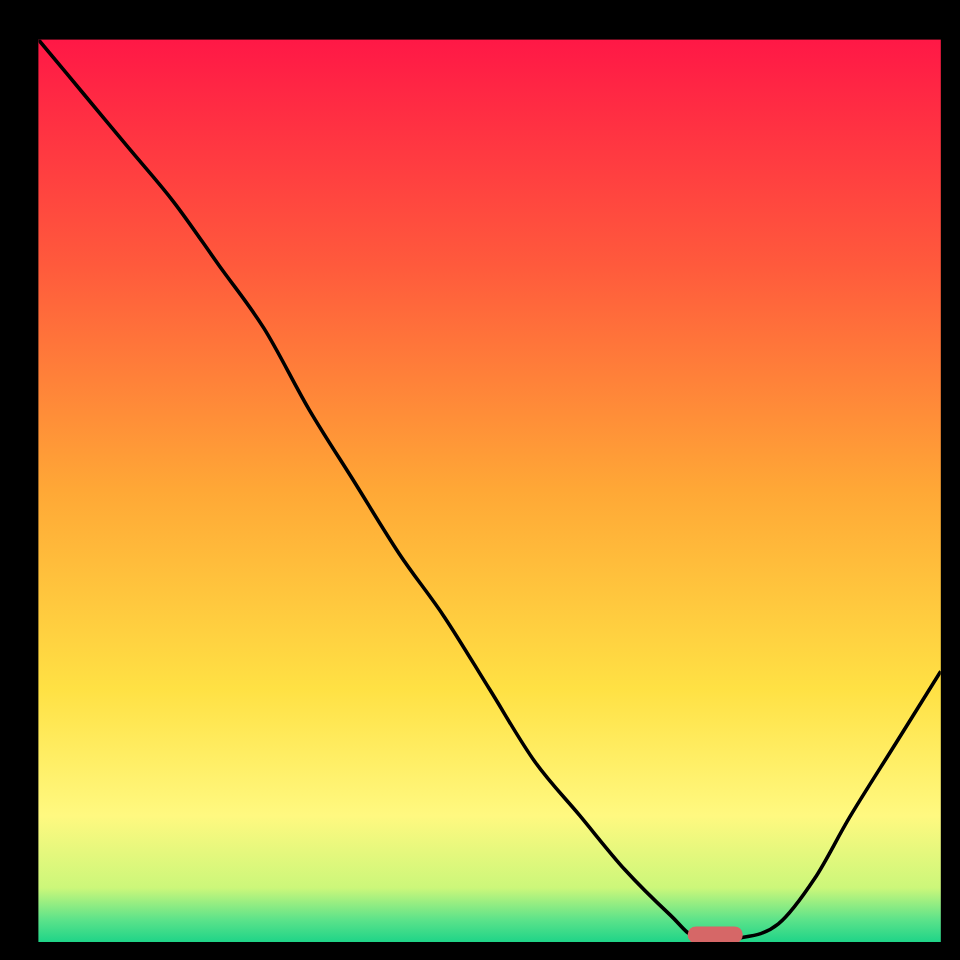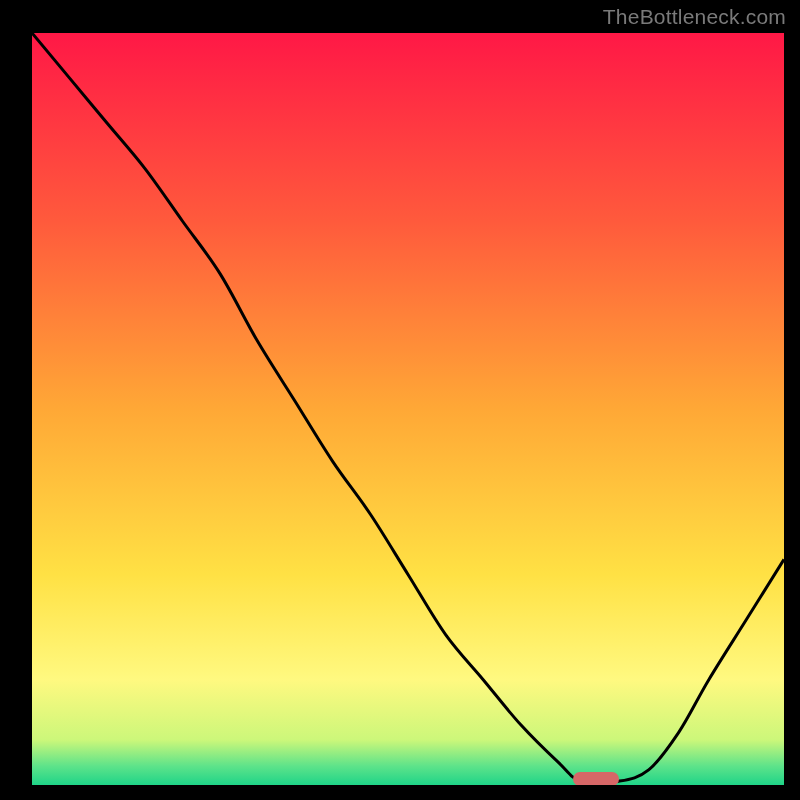--- a/index.html
+++ b/index.html
@@ -29,21 +29,20 @@
   svg {
     position: absolute;
     top: 0;
     left: 0;
   }
 </style>
 </head>
 <body>
 
 <div class="canvas-container">
-  <div class="watermark">TheBottleneck.com</div>
   <svg id="chart-svg" width="800" height="800" viewBox="0 0 800 800">
     <defs>
       <linearGradient id="bg-grad" x1="0" y1="0" x2="0" y2="1">
           <stop offset="0%" stop-color="#ff1846"></stop>
           <stop offset="25%" stop-color="#ff5a3c"></stop>
           <stop offset="50%" stop-color="#ffa836"></stop>
           <stop offset="72%" stop-color="#ffe144"></stop>
           <stop offset="86%" stop-color="#fff980"></stop>
           <stop offset="94%" stop-color="#ccf77a"></stop>
           <stop offset="97.5%" stop-color="#5de38a"></stop>

